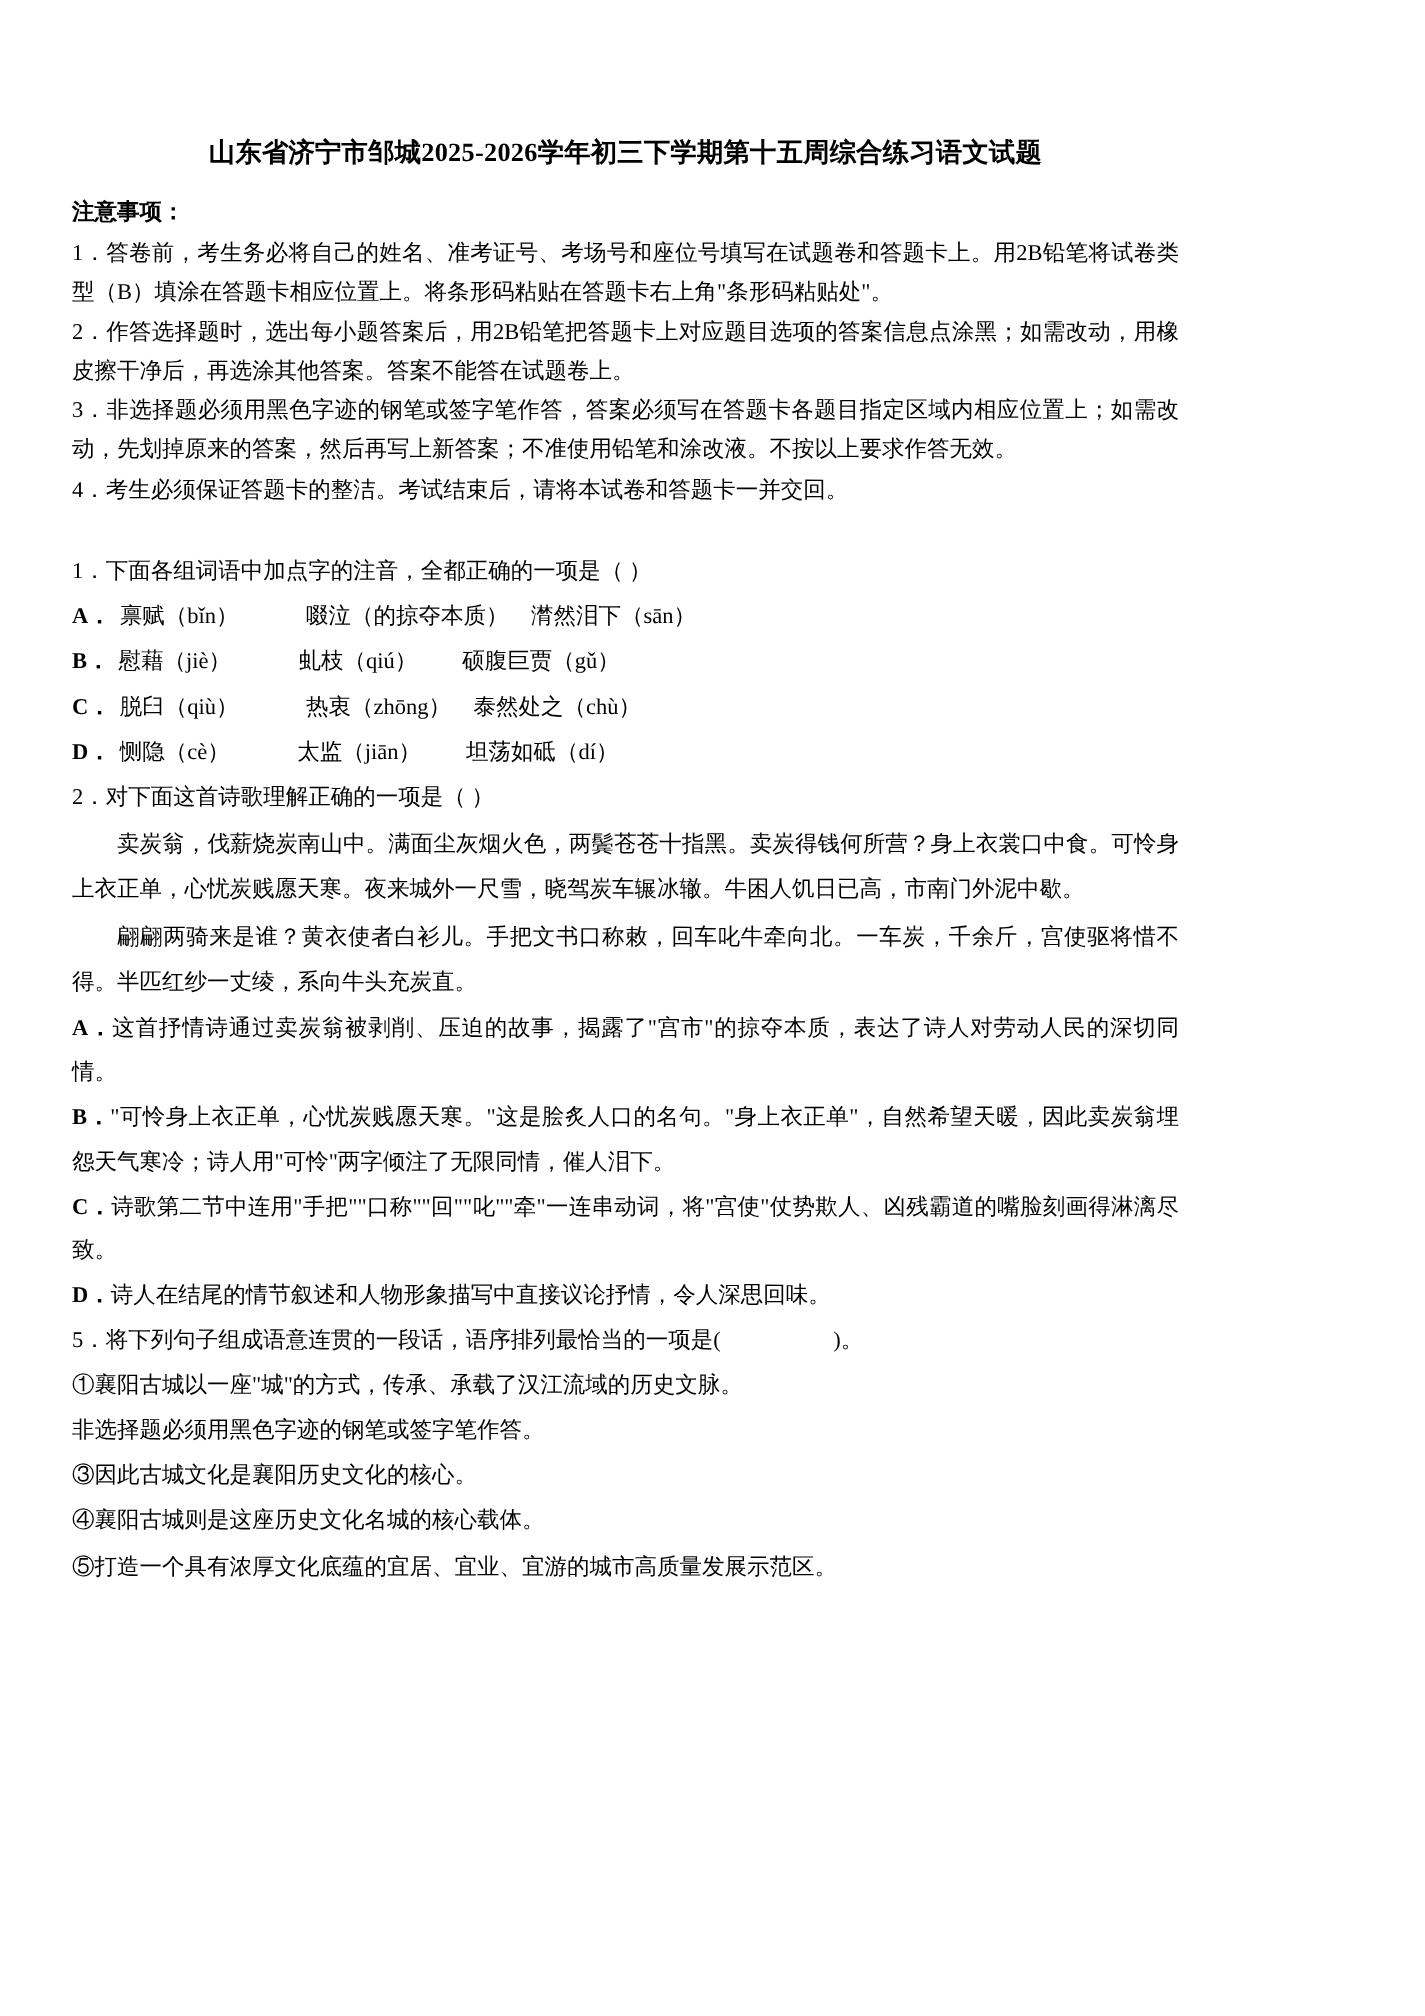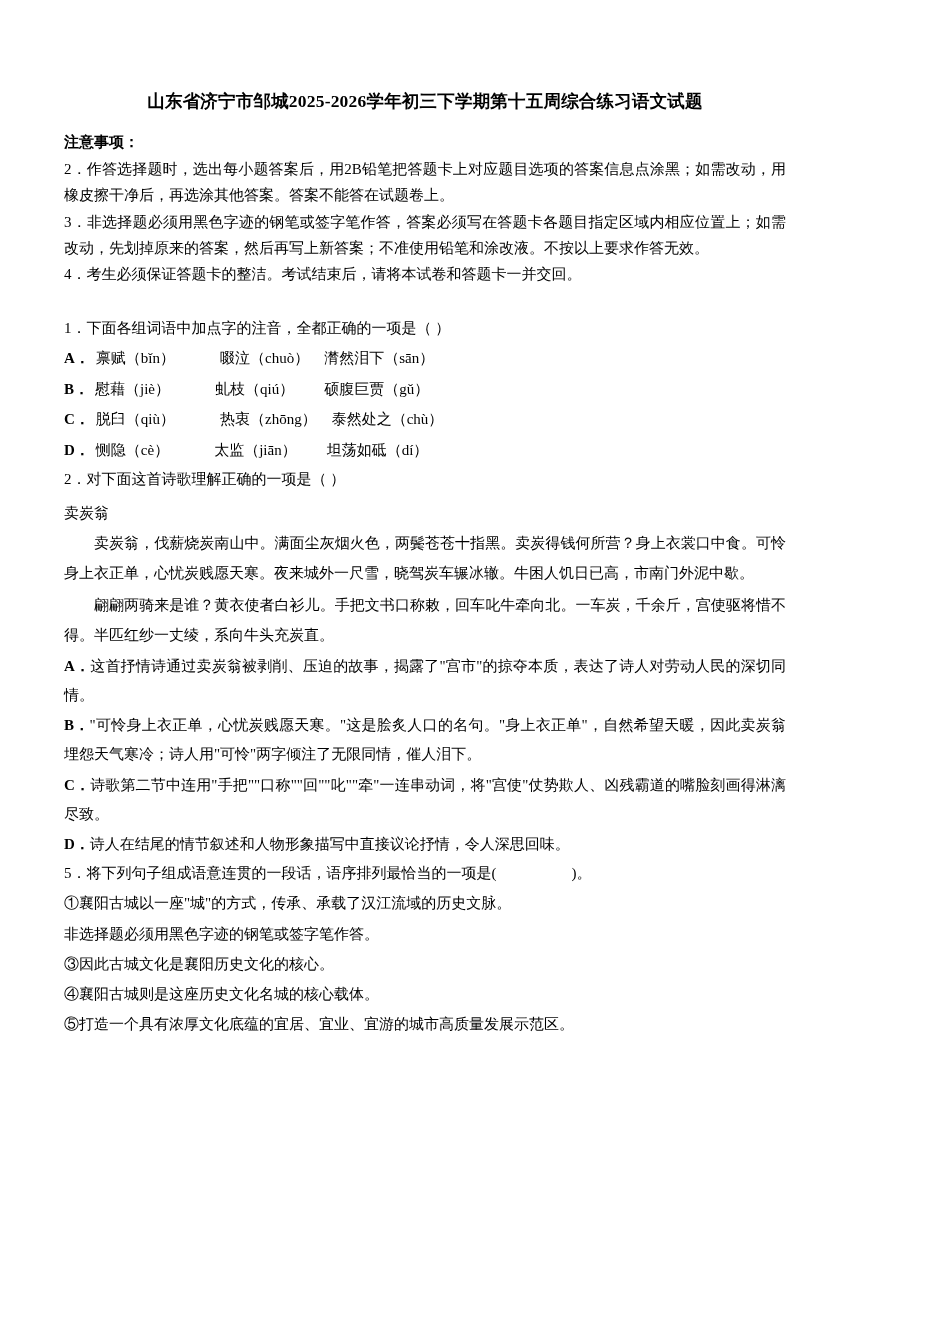--- a/index.html
+++ b/index.html
@@ -10,21 +10,21 @@
   body {
     width: 950px;
     min-height: 1344px;
     font-family: "Liberation Serif", "DejaVu Serif", serif;
     color: #000000;
   }
   .page {
     width: 858px;
     min-height: 1344px;
     box-sizing: border-box;
-    padding: 88px 72px 40px 64px;
+    padding: 88px 72px 40px 48px;
     position: relative;
   }
   .doc-title {
     text-align: center;
     font-size: 17.5px;
     font-weight: bold;
     letter-spacing: 0.2px;
     margin: 0 0 16px 0;
     line-height: 1.5;
   }
@@ -94,45 +94,45 @@
 </style>
 </head>
 <body>
 
 <div class="page">
 
   <h1 class="doc-title">山东省济宁市邹城2025-2026学年初三下学期第十五周综合练习语文试题</h1>
 
   <div class="section-label">注意事项：</div>
 
+  <p class="note-item">1．答卷前，考生务必将自己的姓名、准考证号、考场号和座位号填写在试题卷和答题卡上。用2B铅笔将试卷类型（B）填涂在答题卡相应位置上。将条形码粘贴在答题卡右上角"条形码粘贴处"。</p>
   <p class="note-item">2．作答选择题时，选出每小题答案后，用2B铅笔把答题卡上对应题目选项的答案信息点涂黑；如需改动，用橡皮擦干净后，再选涂其他答案。答案不能答在试题卷上。</p>
   <p class="note-item">3．非选择题必须用黑色字迹的钢笔或签字笔作答，答案必须写在答题卡各题目指定区域内相应位置上；如需改动，先划掉原来的答案，然后再写上新答案；不准使用铅笔和涂改液。不按以上要求作答无效。</p>
   <p class="note-item">4．考生必须保证答题卡的整洁。考试结束后，请将本试卷和答题卡一并交回。</p>
 
   <div class="gap-lg"></div>
 
 
   <p class="q-stem">1．下面各组词语中加点字的注音，全都正确的一项是（    ）</p>
 
   <p class="opt">
-    <span class="opt-letter">A．</span><span>禀赋（bǐn）　　　啜泣（chuò）　潸然泪下（sān）</span>
+    <span class="opt-letter">A．</span><span>禀赋（bǐn）　　　啜泣（的掠夺本质）　潸然泪下（sān）</span>
   </p>
   <p class="opt">
     <span class="opt-letter">B．</span><span>慰藉（jiè）　　　虬枝（qiú）　　硕腹巨贾（gǔ）</span>
   </p>
   <p class="opt">
     <span class="opt-letter">C．</span><span>脱臼（qiù）　　　热衷（zhōng）　泰然处之（chù）</span>
   </p>
   <p class="opt">
     <span class="opt-letter">D．</span><span>恻隐（cè）　　　太监（jiān）　　坦荡如砥（dí）</span>
   </p>
 
   <p class="q-stem">2．对下面这首诗歌理解正确的一项是（      ）</p>
 
-  <p class="poem-title">卖炭翁</p>
 
   <p class="poem-body">卖炭翁，伐薪烧炭南山中。满面尘灰烟火色，两鬓苍苍十指黑。卖炭得钱何所营？身上衣裳口中食。可怜身上衣正单，心忧炭贱愿天寒。夜来城外一尺雪，晓驾炭车辗冰辙。牛困人饥日已高，市南门外泥中歇。</p>
   <p class="poem-body">翩翩两骑来是谁？黄衣使者白衫儿。手把文书口称敕，回车叱牛牵向北。一车炭，千余斤，宫使驱将惜不得。半匹红纱一丈绫，系向牛头充炭直。</p>
 
   <p class="choice">
     <span class="lt">A．</span><span>这首抒情诗通过卖炭翁被剥削、压迫的故事，揭露了"宫市"的掠夺本质，表达了诗人对劳动人民的深切同情。</span>
   </p>
   <p class="choice">
     <span class="lt">B．</span><span>"可怜身上衣正单，心忧炭贱愿天寒。"这是脍炙人口的名句。"身上衣正单"，自然希望天暖，因此卖炭翁埋怨天气寒冷；诗人用"可怜"两字倾注了无限同情，催人泪下。</span>
   </p>

